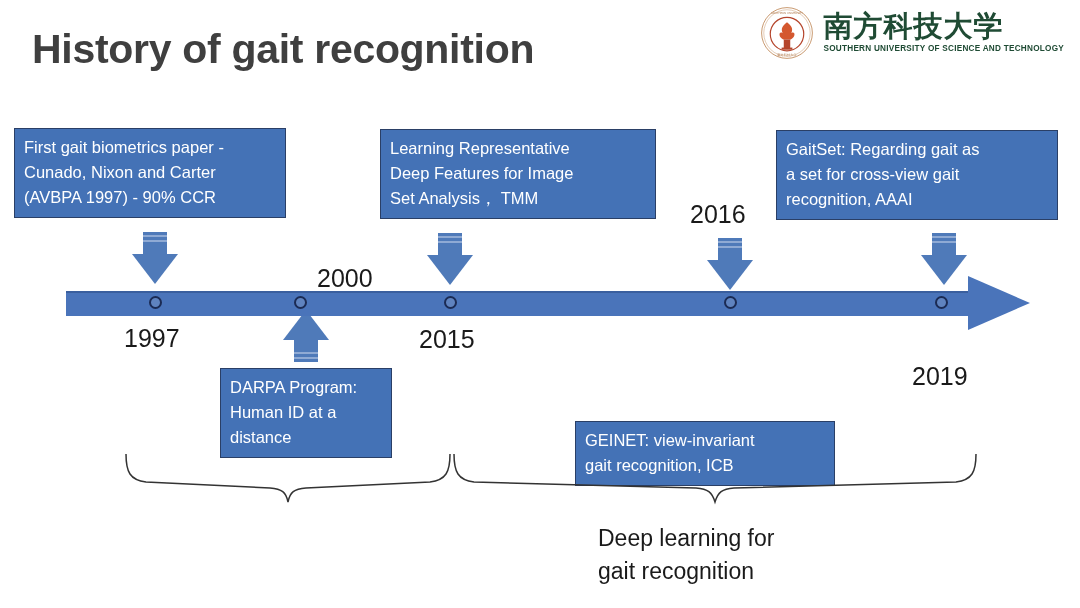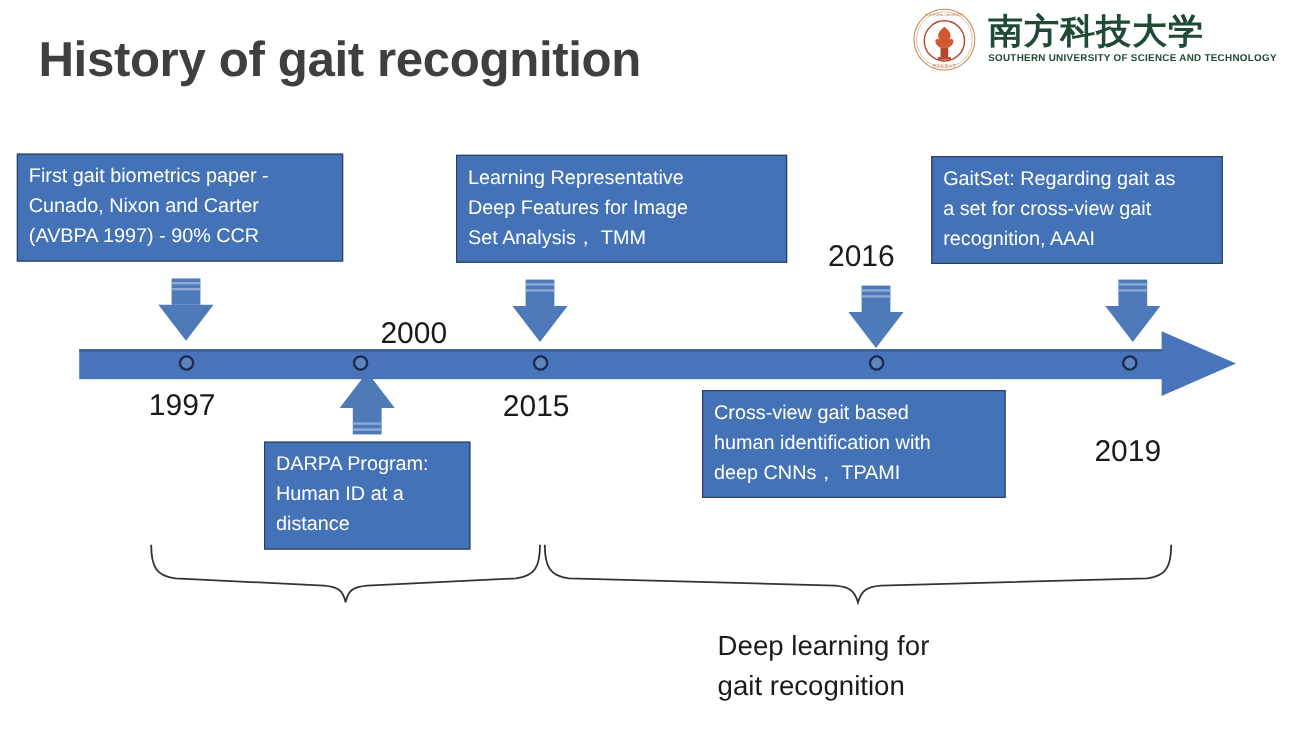--- a/index.html
+++ b/index.html
@@ -77,21 +77,21 @@
     border: 1.4px solid #2a3f66;
     color: #ffffff;
     font-size: 16.5px;
     line-height: 25px;
     padding: 6px 9px 7px 9px;
     white-space: pre-line;
   }
 
   #box-1997 { left: 14px;  top: 128px; width: 272px; }
   #box-2015 { left: 380px; top: 129px; width: 276px; }
-  #box-2019 { left: 776px; top: 130px; width: 243px; }
+  #box-2019 { left: 776px; top: 130px; width: 282px; }
   #box-darpa { left: 220px; top: 368px; width: 172px; }
   #box-tpami { left: 585px; top: 325px; width: 253px; }
   #box-geinet { left: 575px; top: 421px; width: 260px; }
 
   
   #timeline-bar {
     position: absolute;
     left: 66px;
     top: 291px;
     width: 906px;
@@ -232,24 +232,23 @@
 Set Analysis，  TMM</div>
 
   <div class="callout" id="box-2019">GaitSet: Regarding gait as
 a set for cross-view gait
 recognition, AAAI</div>
 
   <div class="callout" id="box-darpa">DARPA Program:
 Human ID at a
 distance</div>
 
-  <div class="callout" id="box-tpami">Cross-view gait based
-human identification with
-deep CNNs，  TPAMI</div>
-
+
+  <div class="callout" id="box-geinet">GEINET: view-invariant
+gait recognition, ICB</div>
 
   <div class="arrow-down" style="left:132px; top:232px;">
     <div class="arrow-shaft-down"></div>
     <div class="arrow-head-down"></div>
   </div>
 
   <div class="arrow-down" style="left:427px; top:233px;">
     <div class="arrow-shaft-down"></div>
     <div class="arrow-head-down"></div>
   </div>

